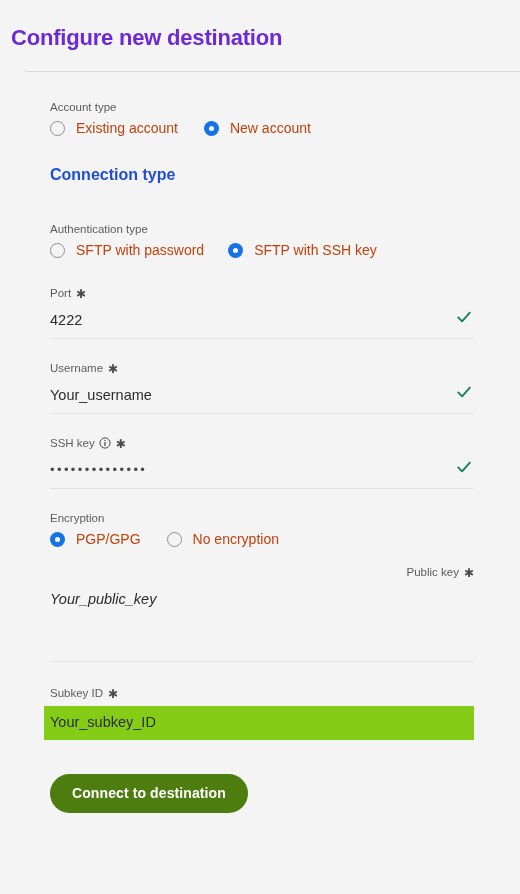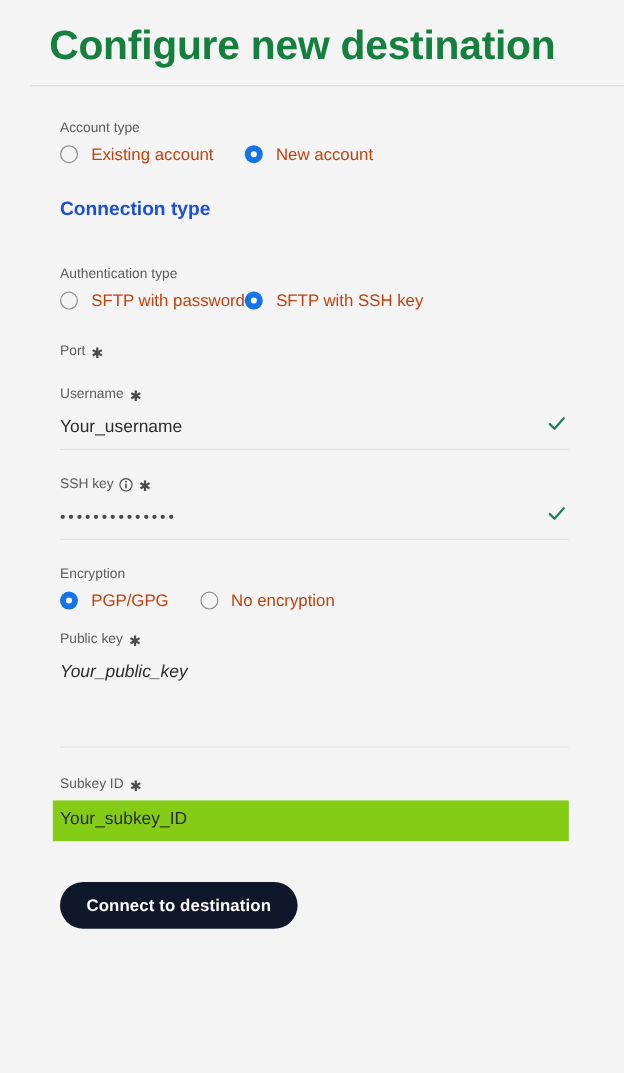--- a/index.html
+++ b/index.html
@@ -18,26 +18,26 @@
     position: relative;
     width: 520px;
     height: 894px;
     background: #f4f4f4;
     box-sizing: border-box;
   }
 
   
   .page-title {
     position: absolute;
-    left: 41px;
+    left: 11px;
     top: 22px;
-    font-size: 34px;
+    font-size: 22px;
     font-weight: bold;
     letter-spacing: -0.2px;
-    color: #15803d;
+    color: #6d28d9;
     line-height: 32px;
     white-space: nowrap;
   }
   .title-divider {
     position: absolute;
     left: 25px;
     top: 71px;
     width: 495px;
     height: 1px;
     background: #dadada;
@@ -189,36 +189,36 @@
 
   .divider {
     width: 424px;
     height: 1px;
     background: #e2e2e2;
   }
 
   
   .primary-btn {
     display: inline-block;
-    background: #0f172a;
+    background: #4d7c0f;
     color: #ffffff;
     font-size: 14px;
     font-weight: bold;
     border: none;
     border-radius: 20px;
     padding: 11px 22px 12px 22px;
     cursor: pointer;
     line-height: 16px;
     font-family: "Liberation Sans", sans-serif;
     letter-spacing: 0.1px;
   }
 
   
   .mt-4  { margin-top: 4px; }
-  .mt-18 { margin-top: 18px; }
+  .mt-18 { margin-top: 18px; justify-content: flex-end; }
   .mt-20 { margin-top: 20px; }
   .mt-22 { margin-top: 22px; }
   .mt-24 { margin-top: 24px; }
   .mt-28 { margin-top: 28px; }
   .mt-30 { margin-top: 30px; }
   .mt-34 { margin-top: 34px; }
   .mt-38 { margin-top: 38px; }
 </style>
 </head>
 <body>
@@ -243,33 +243,42 @@
         <span class="radio-text">New account</span>
       </div>
     </div>
 
     <div class="section-heading mt-30">Connection type</div>
 
     <div class="field-label mt-38">
       <span>Authentication type</span>
     </div>
     <div class="radio-row mt-4">
-      <div class="radio-opt" style="">
+      <div class="radio-opt" style="margin-right:24px;">
         <span class="radio-mark"></span>
         <span class="radio-text">SFTP with password</span>
       </div>
       <div class="radio-opt">
         <span class="radio-mark checked"></span>
         <span class="radio-text">SFTP with SSH key</span>
       </div>
     </div>
 
     <div class="field-label mt-28">
       <span>Port</span>
       <span class="req-star">✱</span>
+    </div>
+    <div class="text-field">
+      <div class="tf-input">4222</div>
+      <span class="tf-check">
+        <svg viewBox="0 0 16 16" width="16" height="16" aria-hidden="true">
+          <path d="M2.2 8.4 L6.1 12.3 L13.8 3.6" fill="none" stroke="#16845a" stroke-width="1.9" stroke-linecap="round" stroke-linejoin="round"></path>
+        </svg>
+      </span>
+      <div class="tf-underline"></div>
     </div>
 
     <div class="field-label mt-22">
       <span>Username</span>
       <span class="req-star">✱</span>
     </div>
     <div class="text-field">
       <div class="tf-input">Your_username</div>
       <span class="tf-check">
         <svg viewBox="0 0 16 16" width="16" height="16" aria-hidden="true">

